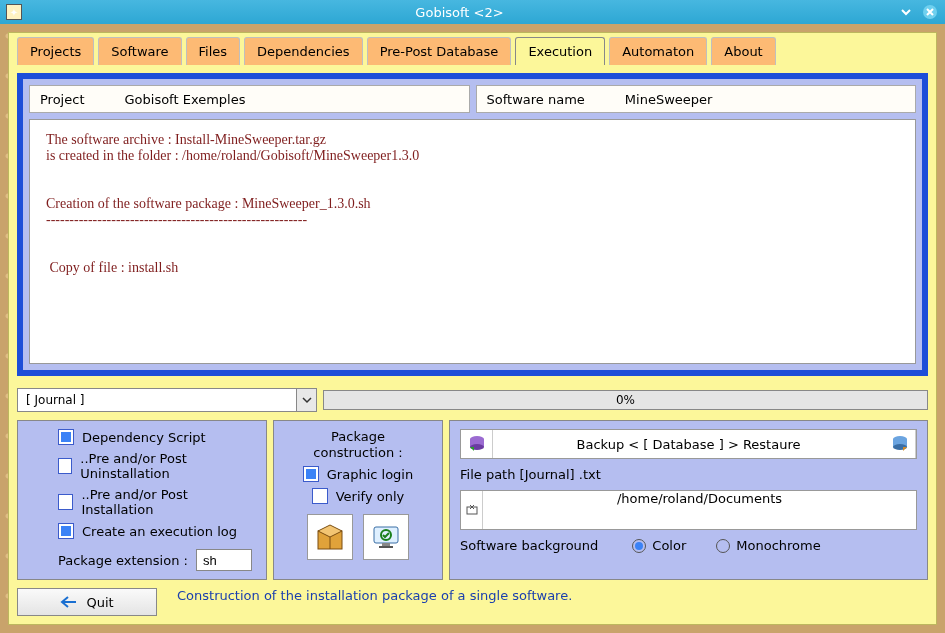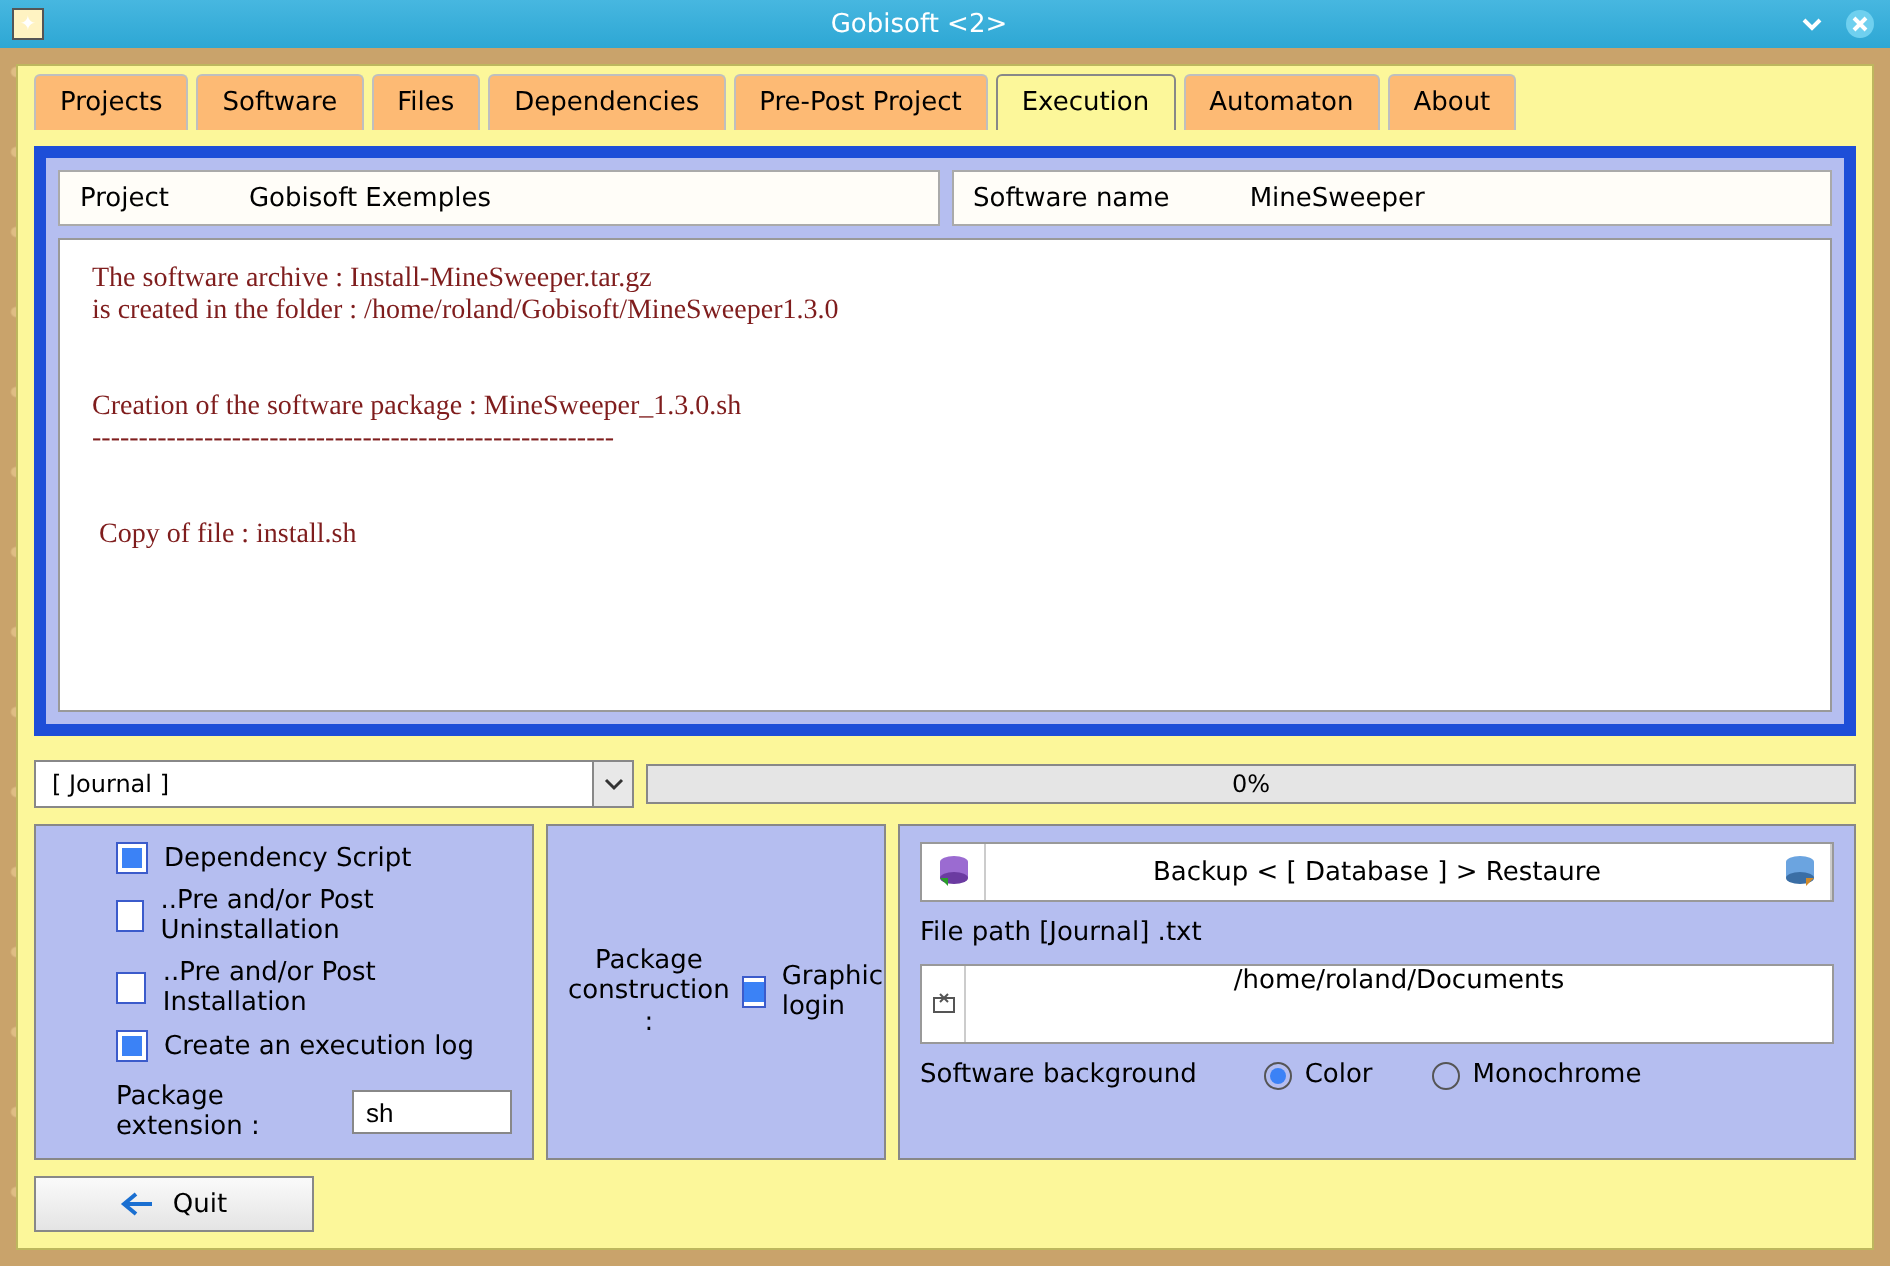--- a/index.html
+++ b/index.html
@@ -153,40 +153,40 @@
   
   .panels {
     display:flex; gap:6px; margin:4px 8px 0 8px;
   }
   .panel {
     background:#b5bef0;
     border:1px solid #888;
     padding:8px 10px;
   }
   .p-left { width:250px; display:flex; flex-direction:column; gap:6px;padding-left:40px; }
-  .p-mid  { width:170px; display:flex; flex-direction:row; align-items:center; gap:6px; }
+  .p-mid  { width:170px; display:flex; flex-direction:column; align-items:center; gap:6px; }
   .p-right{ flex:1; display:flex; flex-direction:column; gap:8px; }
 
   .chk { display:flex; align-items:center; gap:8px; font-size:13px; }
   .chkbox {
     width:16px; height:16px;
     border:1px solid #3b5bcb;
     background:#fff;
     display:flex; align-items:center; justify-content:center;
   }
   .chkbox.checked::after{
     content:""; width:10px; height:10px;
     background:#3b82f6;
   }
 
   .extrow { display:flex; align-items:center; gap:8px; margin-top:4px;}
   .txtinput {
     background:#fff; border:1px solid #888;
     height:22px; padding:0 6px; font-size:13px;
-    width:80px;
+    width:56px;
   }
 
   .p-mid .lbl { text-align:center; font-size:13px; line-height:1.2; }
   .iconbtns { display:flex; gap:10px; margin-top:4px; }
   .iconbtn {
     width:46px; height:46px;
     background:#fff; border:1px solid #999;
     display:flex; align-items:center; justify-content:center;
     cursor:pointer;
   }
@@ -258,21 +258,21 @@
 </div>
 
 <div class="desk">
   <div class="window-inner">
 
     <div class="menubar" id="menubar">
         <div class="tab">Projects</div>
         <div class="tab">Software</div>
         <div class="tab">Files</div>
         <div class="tab">Dependencies</div>
-        <div class="tab">Pre-Post Project</div>
+        <div class="tab">Pre-Post Database</div>
         <div class="tab active">Execution</div>
         <div class="tab">Automaton</div>
         <div class="tab">About</div>
       </div>
 
     <div class="mainwrap">
       <div class="hdrrow">
         <div class="hdrbox proj">
           <span class="hdrlabel">Project</span>
           <span class="hdrval">Gobisoft Exemples</span>
@@ -409,16 +409,17 @@
       </div>
     </div>
 
     <div class="footer">
       <div class="quitbtn">
         <svg width="18" height="12" viewBox="0 0 18 12">
           <path d="M8 1 L2 6 L8 11 M2 6 L16 6" fill="none" stroke="#1a6fd1" stroke-width="2"></path>
         </svg>
         <span>Quit</span>
       </div>
+      <div class="statustxt">Construction of the installation package of a single software.</div>
     </div>
 
   </div>
 </div>
 
 </body></html>

